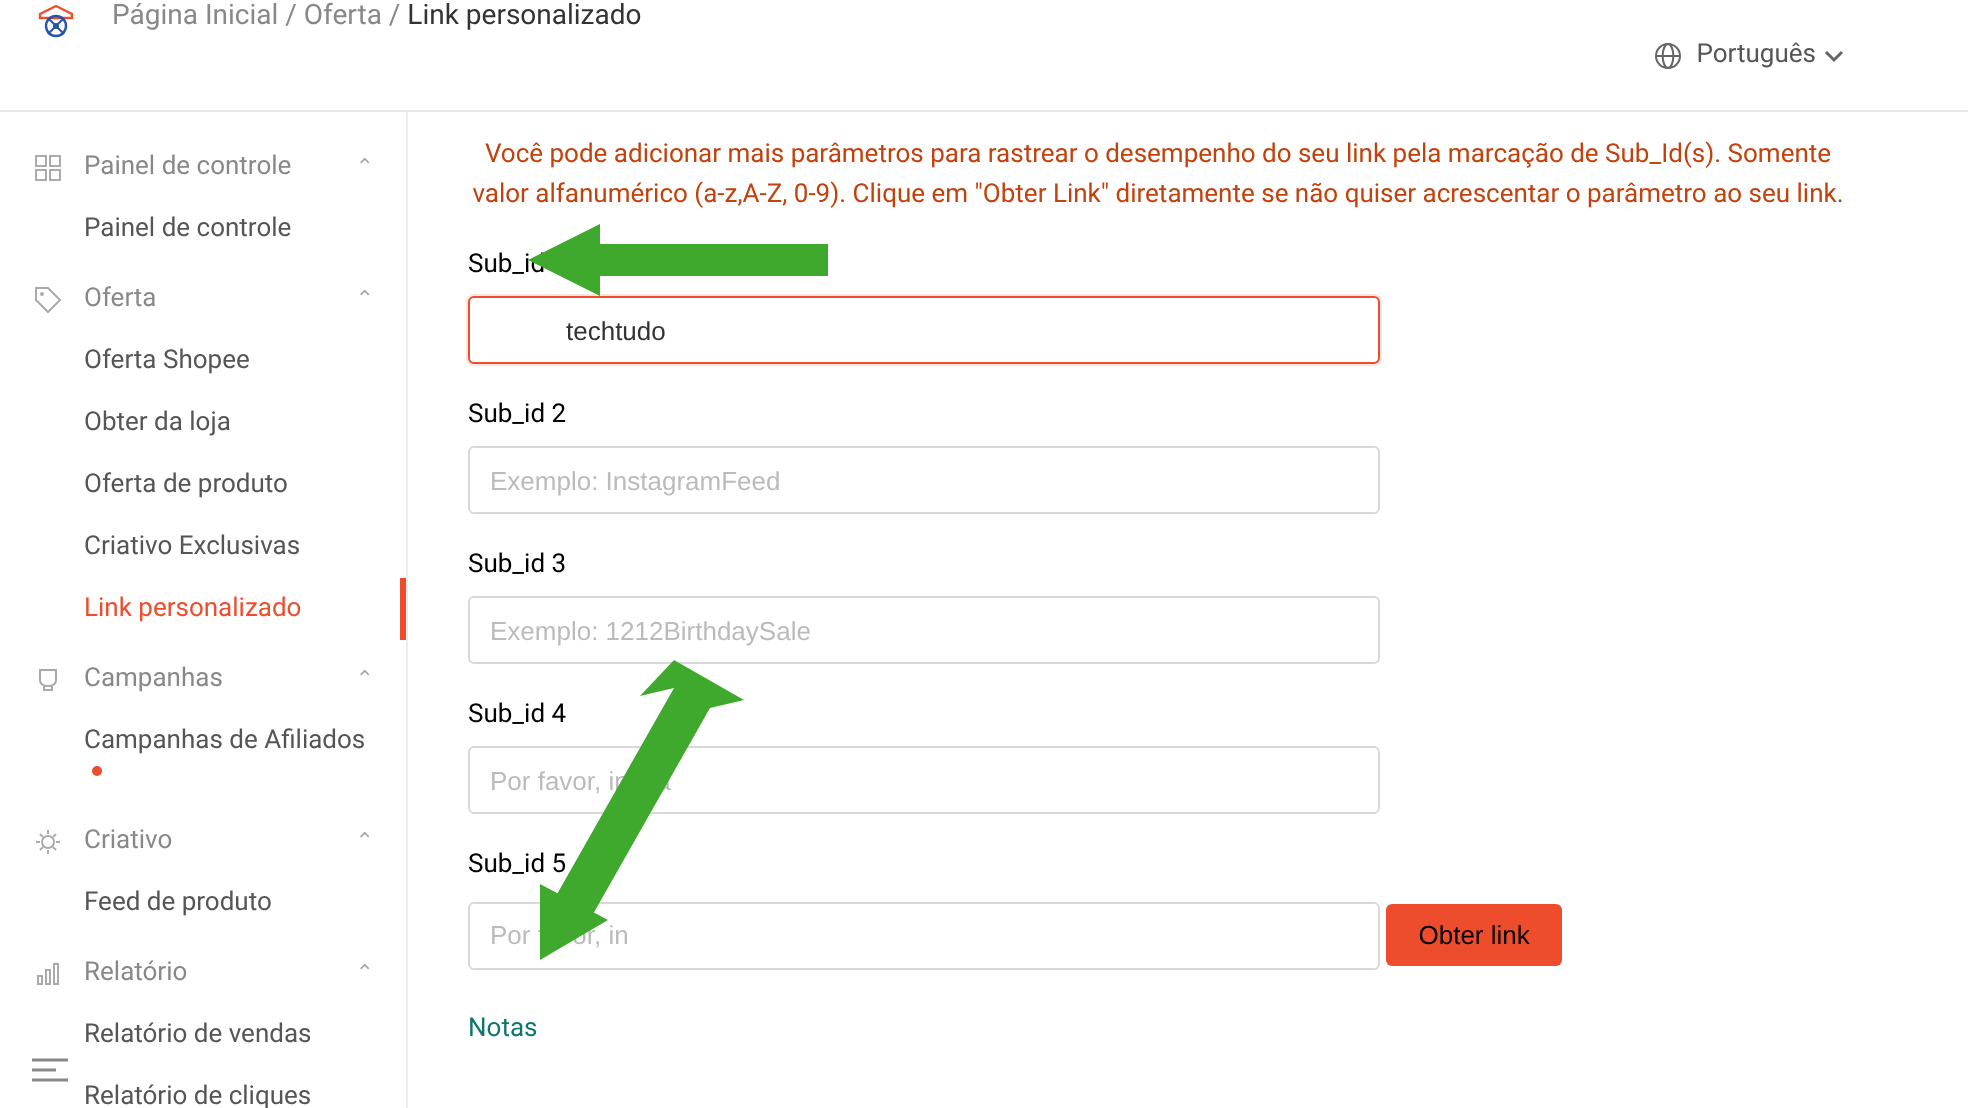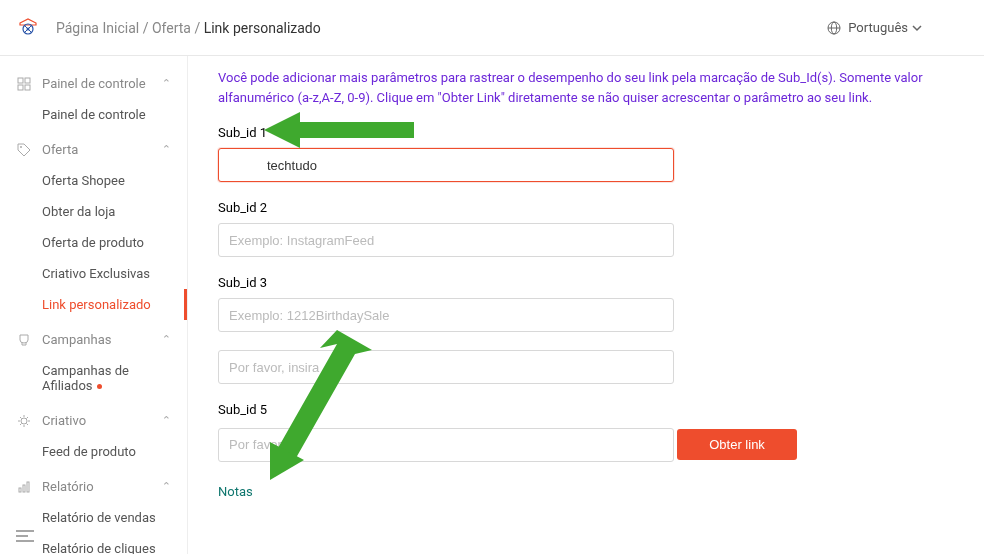--- a/index.html
+++ b/index.html
@@ -1,42 +1,42 @@
 <!DOCTYPE html>
 <html><head>
 <meta charset="utf-8">
 <style>
 * { margin: 0; padding: 0; box-sizing: border-box; }
 body { font-family: -apple-system, BlinkMacSystemFont, "Segoe UI", Roboto, sans-serif; font-size: 13px; color: #333; background: #fff; width: 984px; height: 554px; overflow: hidden; position: relative; }
-.header { height: 56px; border-bottom: 1px solid #e8e8e8; display: flex; align-items: center; padding: 0 16px; }
+.header { height: 56px; border-bottom: 1px solid #e8e8e8; display: flex; padding: 0 16px; }
 .logo { width: 24px; height: 24px; margin-right: 16px; position: relative; }
 .logo svg { width: 100%; height: 100%; }
 .breadcrumb { color: #888; font-size: 14px; flex: 1; }
 .breadcrumb .current { color: #333; }
 .lang { display: flex; align-items: center; color: #555; font-size: 13px; cursor: pointer; margin-right: 40px; }
 .lang svg { margin-right: 6px; }
 .lang .chev { margin-left: 4px; }
 .layout { display: flex; height: calc(100% - 56px); }
-.sidebar { width: 188px; border-right: 1px solid #eee; padding-top: 12px; overflow-y: auto; }
+.sidebar { width: 204px; border-right: 1px solid #eee; padding-top: 12px; overflow-y: auto; }
 .nav-group { margin-bottom: 4px; }
 .nav-head { display: flex; align-items: center; padding: 8px 16px; color: #888; font-size: 13px; cursor: pointer; }
 .nav-head .icon { width: 16px; margin-right: 10px; display: flex; align-items: center; justify-content: center; }
 .nav-head .label { flex: 1; }
 .nav-head .caret { font-size: 11px; color: #aaa; }
 .nav-item { padding: 8px 16px 8px 42px; color: #555; font-size: 13px; cursor: pointer; }
 .nav-item.active { color: #ee4d2d; border-right: 3px solid #ee4d2d; background: #fff; }
 .nav-item .dot { display: inline-block; width: 5px; height: 5px; background: #ee4d2d; border-radius: 50%; margin-left: 4px; vertical-align: middle; }
 .bottom-toggle { position: absolute; bottom: 8px; left: 16px; color: #888; }
 .main { flex: 1; padding: 12px 60px 20px 30px; overflow-y: auto; }
-.desc { color: #6d28d9; font-size: 13px; line-height: 1.5; margin-bottom: 18px; }
+.desc { color: #c2410c; font-size: 13px; line-height: 1.5; margin-bottom: 18px; text-align: center; }
 .field-label { color: #000000; font-size: 13px; margin-bottom: 8px; }
 .field-input { width: 456px; height: 34px; border: 1px solid #d8d8d8; border-radius: 3px; padding: 0 10px; font-size: 13px; color: #333; margin-bottom: 18px; outline: none; }
 .field-input.active { border-color: #ee4d2d; box-shadow: 0 0 0 1px rgba(238,77,45,0.15); padding-left: 48px; }
 .field-input::placeholder { color: #bbb; }
-.btn-primary { background: #ee4d2d; color: #ffffff; border: none; border-radius: 3px; padding: 8px 32px; font-size: 13px; cursor: pointer; margin-top: 4px; margin-bottom: 24px; }
+.btn-primary { background: #ee4d2d; color: #000000; border: none; border-radius: 3px; padding: 8px 16px; font-size: 13px; cursor: pointer; margin-top: 4px; margin-bottom: 24px; }
 .notes-label { color: #0f766e; font-size: 13px; }
 
 .arrow { position: absolute; pointer-events: none; }
 .arrow1 { left: 264px; top: 108px; }
 .arrow2 { left: 262px; top: 330px; }
 </style>
 </head>
 <body>
 
 <div class="header">
@@ -163,20 +163,21 @@
 
     <div class="field-label">Sub_id 1</div>
     <input class="field-input active" value="techtudo" style="">
 
     <div class="field-label">Sub_id 2</div>
     <input class="field-input" placeholder="Exemplo: InstagramFeed" style="">
 
     <div class="field-label">Sub_id 3</div>
     <input class="field-input" placeholder="Exemplo: 1212BirthdaySale" style="">
 
+    <div class="field-label">Sub_id 4</div>
     <input class="field-input" placeholder="Por favor, insira" style="">
 
     <div class="field-label">Sub_id 5</div>
     <input class="field-input" placeholder="Por favor, in" style="">
 
     <button class="btn-primary">Obter link</button>
 
     <div class="notes-label">Notas</div>
   </div>
 </div>

